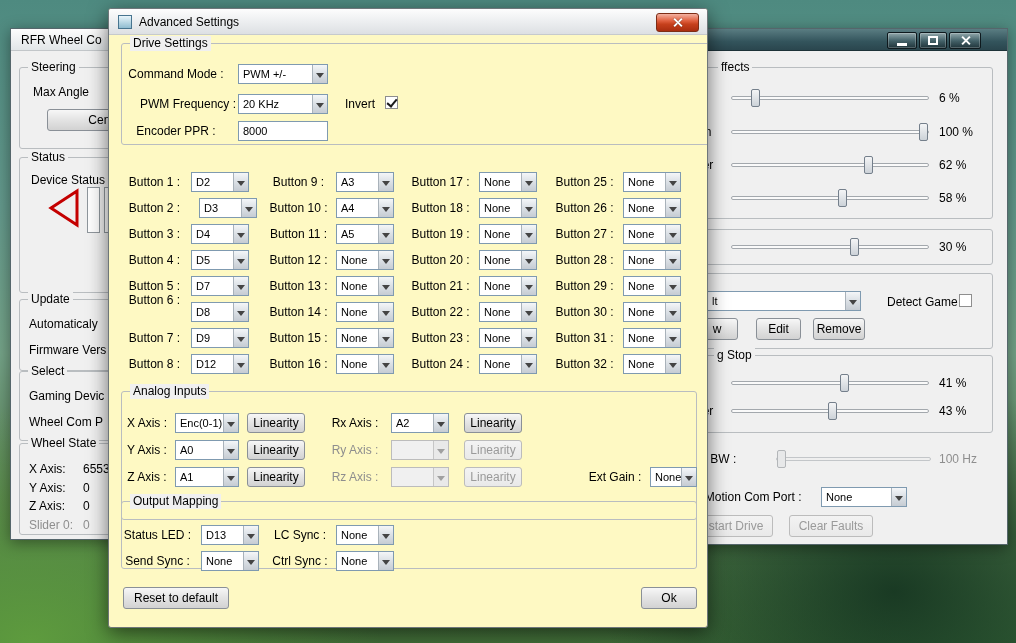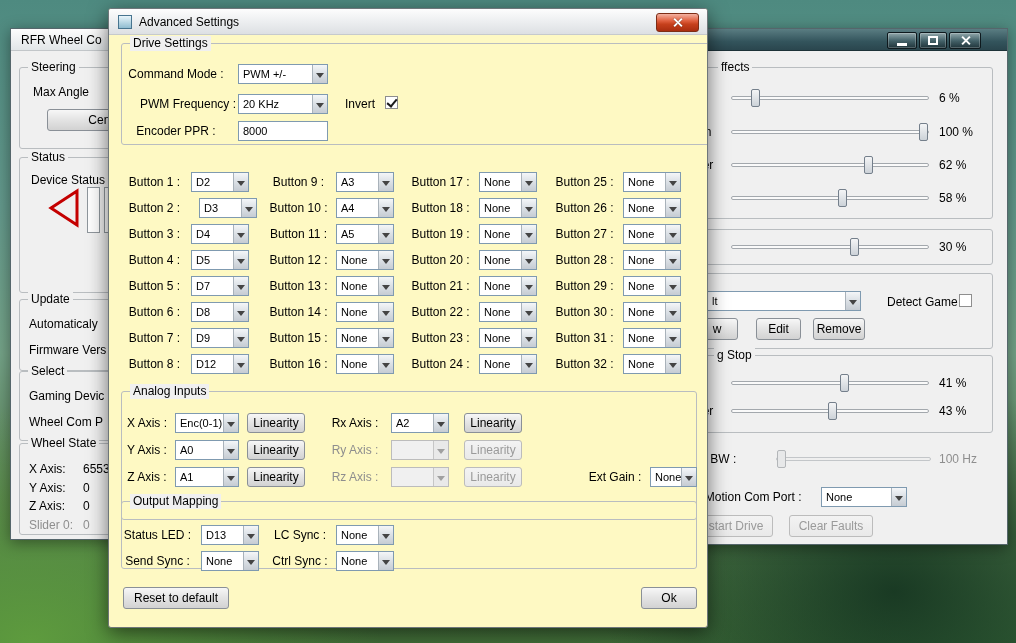--- a/index.html
+++ b/index.html
@@ -394,21 +394,21 @@
           <i></i>
         </span>
       </div>
       <span class="lbl r" style="left: 14px; top: 270px; width: 63px;">Button 5 :</span>
       <div class="combo" style="left: 82px; top: 267px; width: 58px;">
         <span class="cv">D7</span>
         <span class="cb">
           <i></i>
         </span>
       </div>
-      <span class="lbl r" style="left: 14px; top: 296px; width: 63px;">Button 6 :</span>
+      <span class="lbl r" style="left: 14px; top: 284px; width: 63px;">Button 6 :</span>
       <div class="combo" style="left: 82px; top: 293px; width: 58px;">
         <span class="cv">D8</span>
         <span class="cb">
           <i></i>
         </span>
       </div>
       <span class="lbl r" style="left: 14px; top: 322px; width: 63px;">Button 7 :</span>
       <div class="combo" style="left: 82px; top: 319px; width: 58px;">
         <span class="cv">D9</span>
         <span class="cb">

